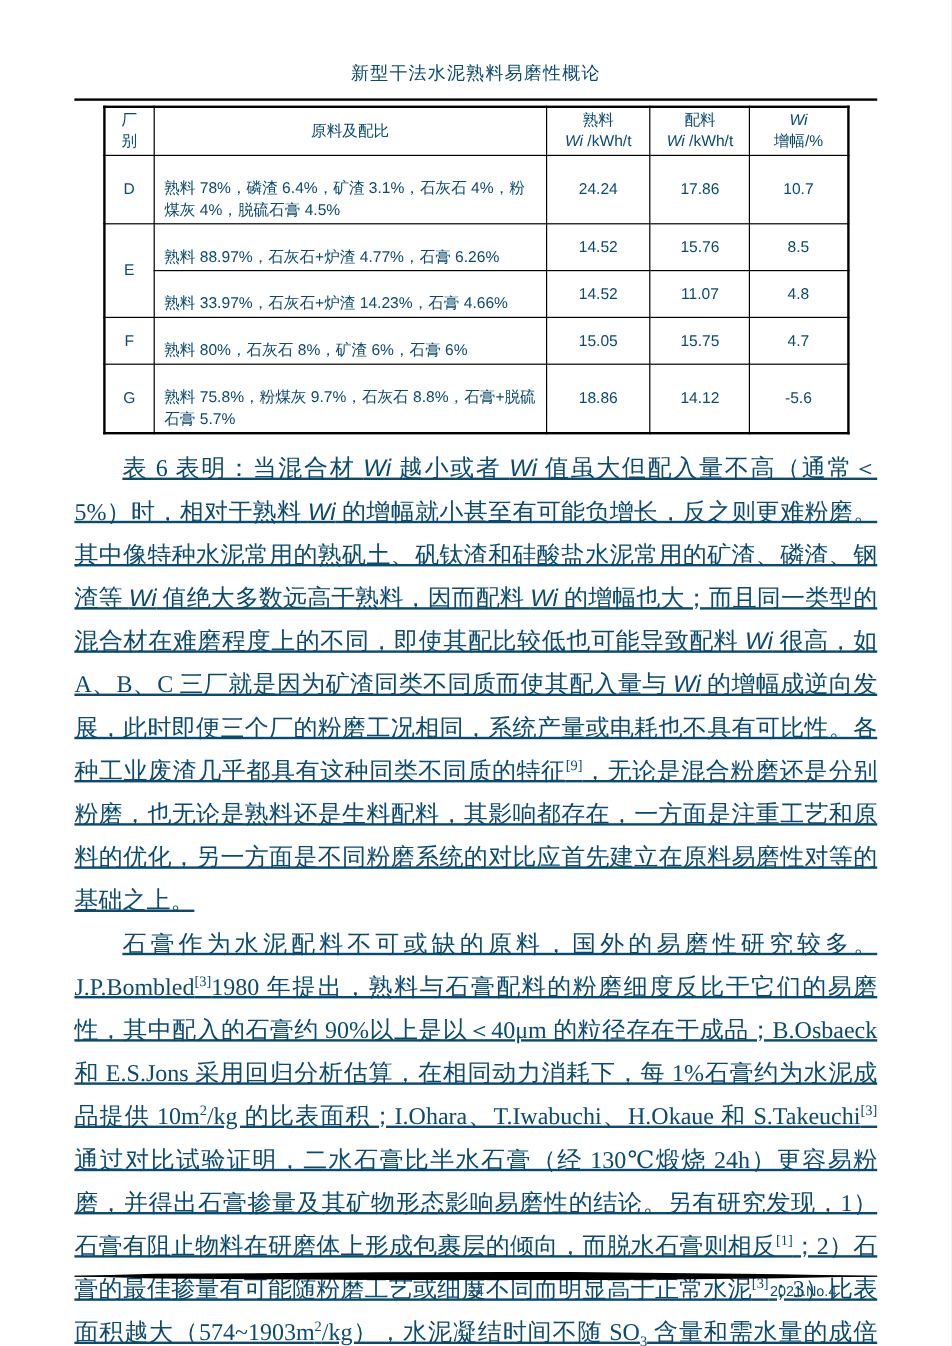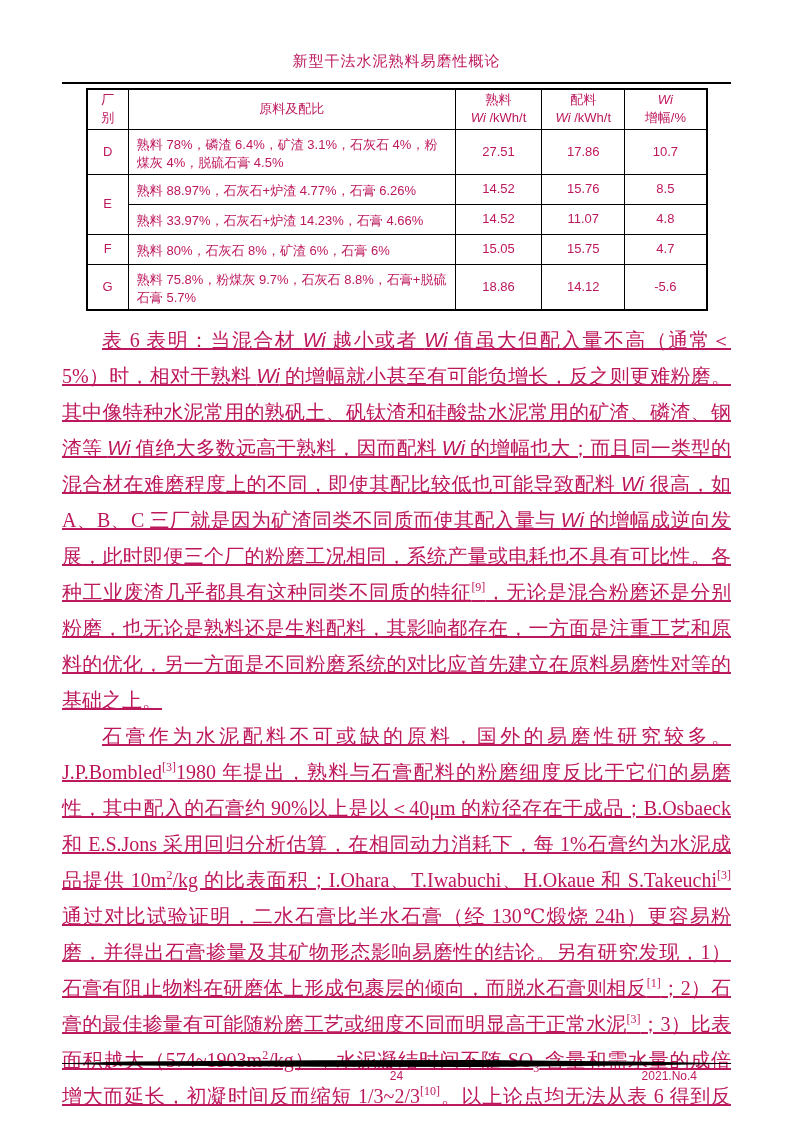--- a/index.html
+++ b/index.html
@@ -2,21 +2,21 @@
 <html><head>
 <meta charset="utf-8">
 <style>
   * { box-sizing: border-box; margin: 0; padding: 0; }
   html, body { background: #e8e8e8; }
   .page {
     width: 793px; height: 1122px;
     background: #ffffff;
     position: relative;
     margin: 0 auto;
-    color: #be185d;
+    color: #0c4a6e;
     overflow: hidden;
     font-family: "Liberation Serif", "DejaVu Serif", serif;
   }
   .content {
     position: absolute;
     left: 62px; right: 62px; top: 0;
   }
   
   .running-title {
     margin-top: 52px;
@@ -42,21 +42,21 @@
   table.mix-table th, table.mix-table td {
     border: 1px solid #000;
     vertical-align: middle;
     line-height: 18px;
     font-weight: normal;
   }
   table.mix-table thead tr { height: 40px; }
   tr.row-tall  { height: 44px; }
   tr.row-short { height: 30px; }
   .cell-c { text-align: center; }
-  .cell-mix { text-align: left; padding: 6px 6px 2px 8px; margin-top: 20px; }
+  .cell-mix { text-align: left; padding: 18px 6px 2px 8px; margin-top: 20px; }
   .mix-table em { font-style: italic; }
   
   .article-body {
     margin-top: 11px;
     font-size: 20px;
     line-height: 36px;
     text-align: justify;
     text-decoration: underline;
   }
   .para { text-indent: 2em; }
@@ -120,21 +120,21 @@
           <th class="cell-c">
             <div><em>Wi</em></div>
             <div>增幅/%</div>
           </th>
         </tr>
       </thead>
       <tbody>
         <tr class="row-tall">
           <td class="cell-c">D</td>
           <td class="cell-mix">熟料 78%，磷渣 6.4%，矿渣 3.1%，石灰石 4%，粉煤灰 4%，脱硫石膏 4.5%</td>
-          <td class="cell-c">27.51</td>
+          <td class="cell-c">24.24</td>
           <td class="cell-c">17.86</td>
           <td class="cell-c">10.7</td>
         </tr>
         <tr class="row-short">
           <td class="cell-c" rowspan="2">E</td>
           <td class="cell-mix">熟料 88.97%，石灰石+炉渣 4.77%，石膏 6.26%</td>
           <td class="cell-c">14.52</td>
           <td class="cell-c">15.76</td>
           <td class="cell-c">8.5</td>
         </tr>

